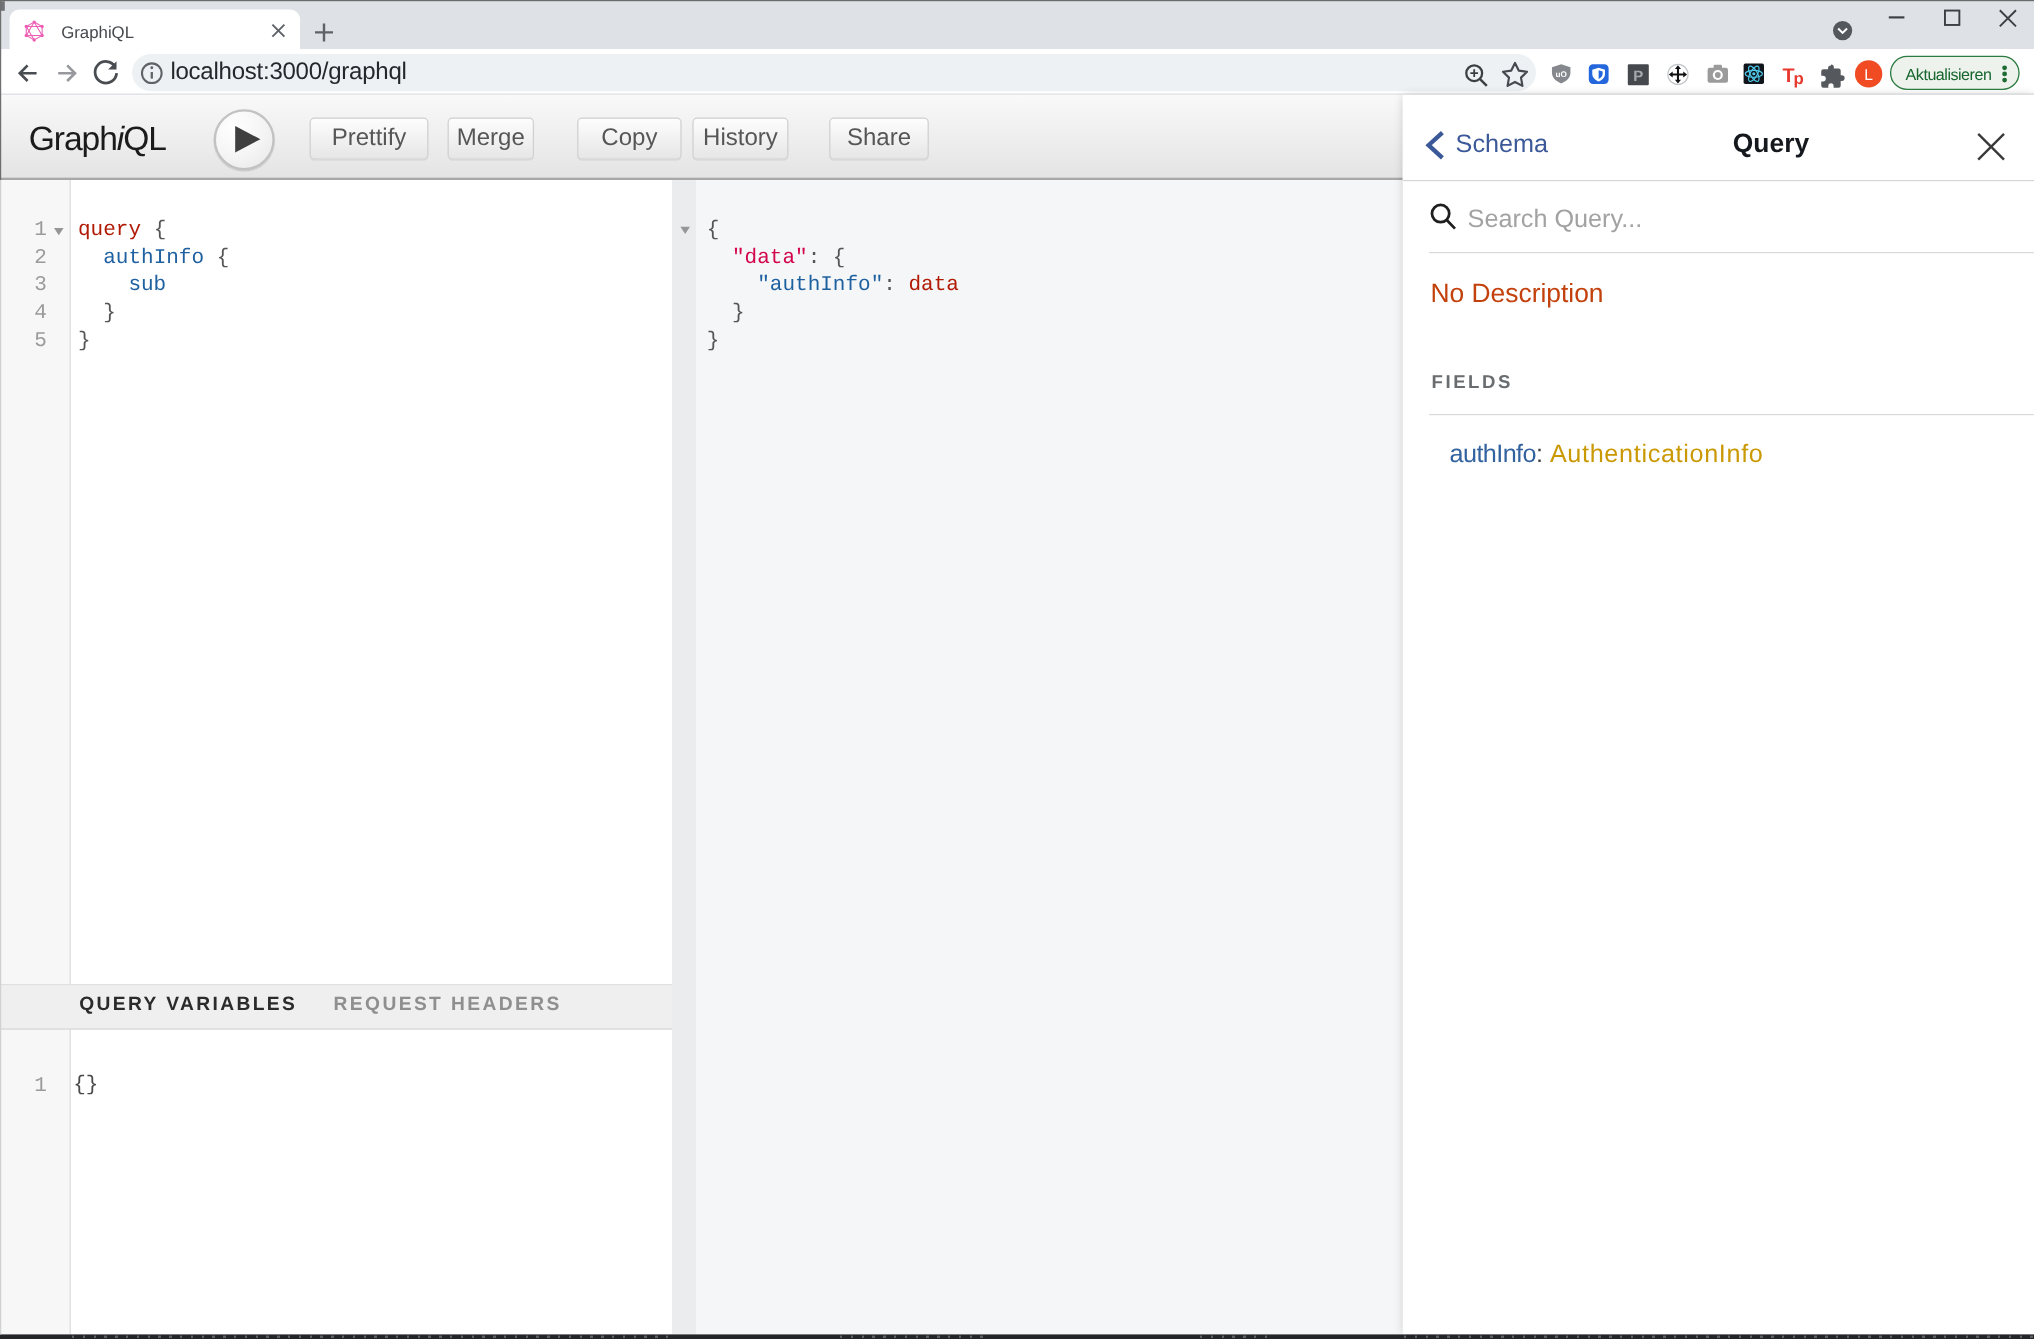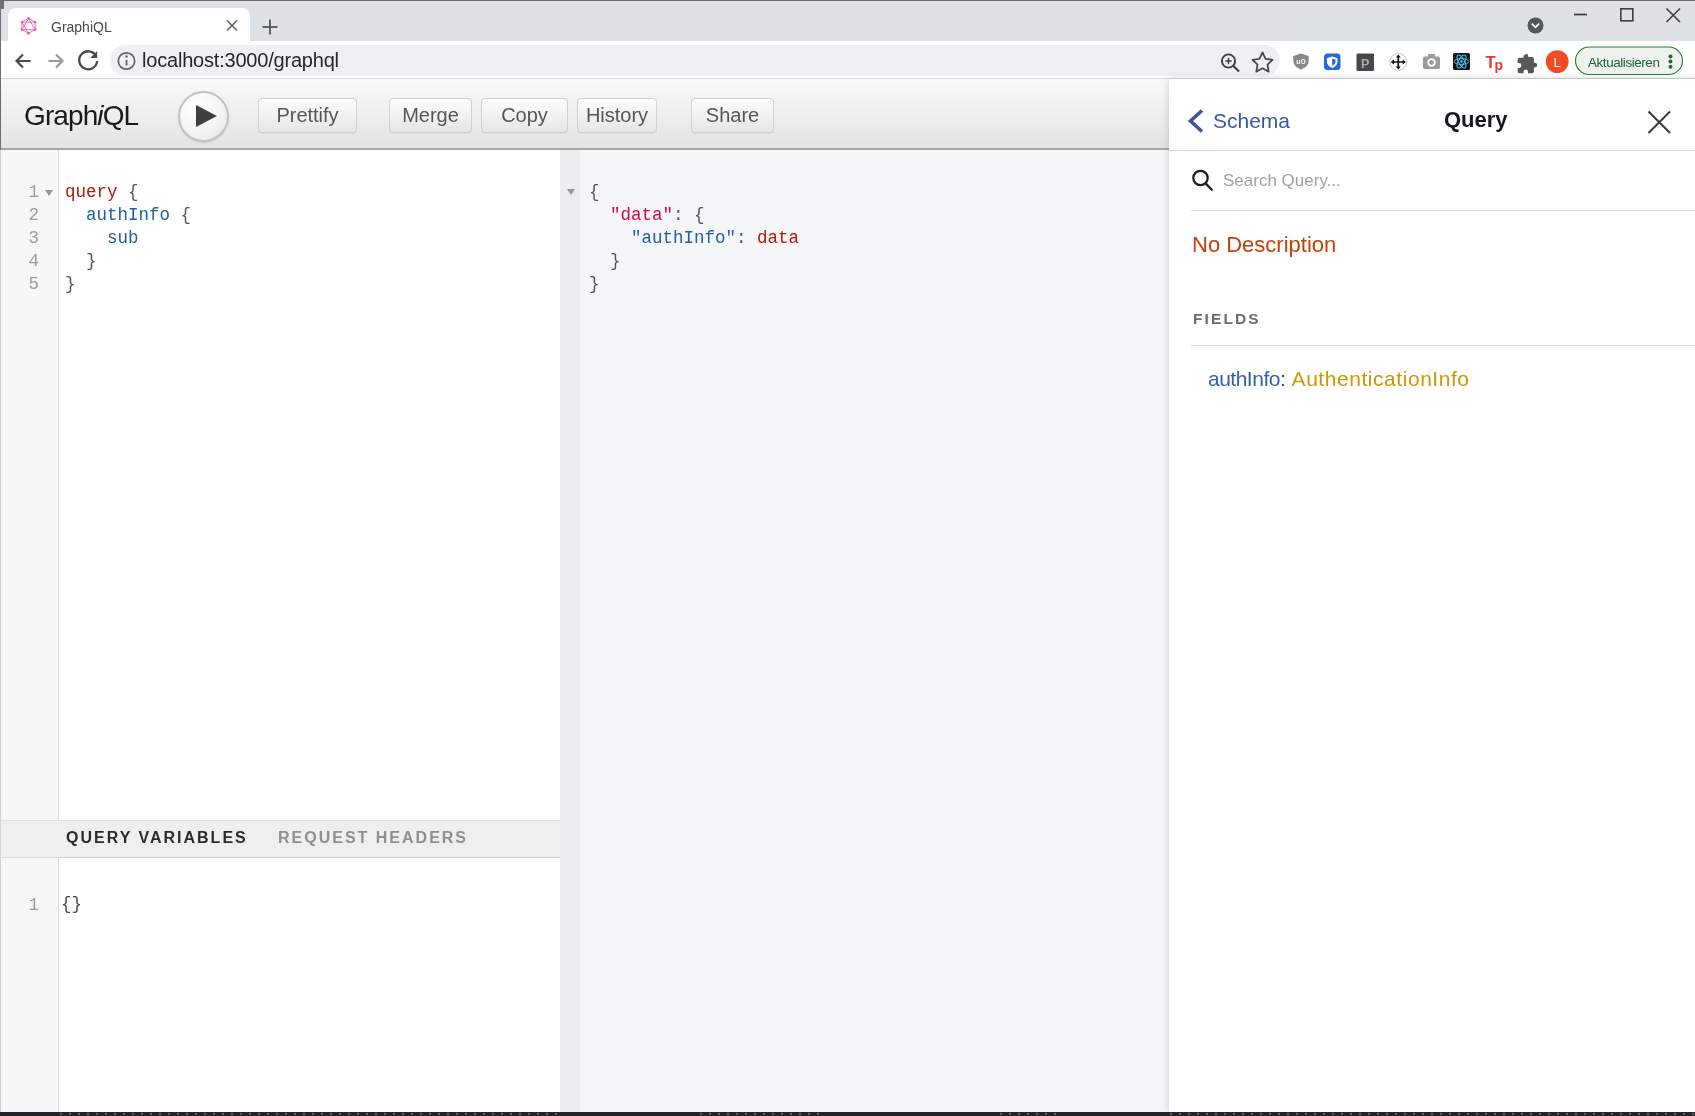--- a/index.html
+++ b/index.html
@@ -67,21 +67,21 @@
   #vcode { left:61px; top:893px; color:#4a4a4a; }
 
   
   #sidebar { left:1169px; top:79px; width:526px; height:1033px; background:#fff;
     box-shadow:0 0 8px rgba(0,0,0,.18); }
   #dochead { left:1169px; top:79px; width:526px; height:72px;
     border-bottom:1px solid #d6d6d6; background:#fff; }
   #schema { left:1213px; top:109px; font-size:21px; color:#3B5998; }
   #doctitle { left:1444px; top:107px; font-size:22px; font-weight:bold; color:#15181c; }
   #searchline { left:1191px; top:210px; width:504px; height:1px; background:#d9d9d9; }
-  #searchph { left:1223px; top:171px; font-size:17px; color:#a2a2a2; }
+  #searchph { left:1223px; top:171px; font-size:21px; color:#a2a2a2; }
   #nodesc { left:1192px; top:232px; font-size:22px; color:#c2410c; }
   #fieldslbl { left:1193px; top:310px; font-size:15.5px; font-weight:bold;
     letter-spacing:2.1px; color:#696d70; }
   #fieldsline { left:1191px; top:345px; width:504px; height:1px; background:#d9d9d9; }
   #fieldrow { left:1192px; top:367px; font-size:21px;margin-left:16px; }
   #fielddesc { left:1198px; top:414px; font-size:20.3px; letter-spacing:0.25px; color:#9a9a9a; }
 
   #taskbar { left:0; top:1112px; width:1695px; height:4px; background:#232528; }
   #taskbar .tx { position:absolute; top:1px; height:2px; background:repeating-linear-gradient(90deg, rgba(200,205,210,0.35) 0 2px, transparent 2px 9px); }
 </style>
@@ -98,21 +98,21 @@
   <div class="abs" id="tabtitle">GraphiQL</div>
   <div class="abs" id="addr"></div>
   <div class="abs" id="omni"></div>
   <div class="abs" id="url">localhost:3000/graphql</div>
 
   <div class="abs" id="topbar"></div>
   <div class="abs" id="glogo">Graph<i>i</i>QL</div>
   <div class="abs" id="playbtn"></div>
   <div class="abs" id="playtri"></div>
   <div class="abs tbtn" style="left:258px;width:99px;">Prettify</div>
-  <div class="abs tbtn" style="left:373px;width:83px;margin-left:16px;">Merge</div>
+  <div class="abs tbtn" style="left:373px;width:72px;">Merge</div>
   <div class="abs tbtn" style="left:481px;width:87px;">Copy</div>
   <div class="abs tbtn" style="left:577px;width:80px;">History</div>
   <div class="abs tbtn" style="left:691px;width:83px;">Share</div>
 
   <div class="abs" id="resultpane"></div>
   <div class="abs" id="divider"></div>
   <div class="abs" id="querypane"></div>
   <div class="abs" id="gutter"></div>
   <pre class="abs code" id="qlines">1
 2

